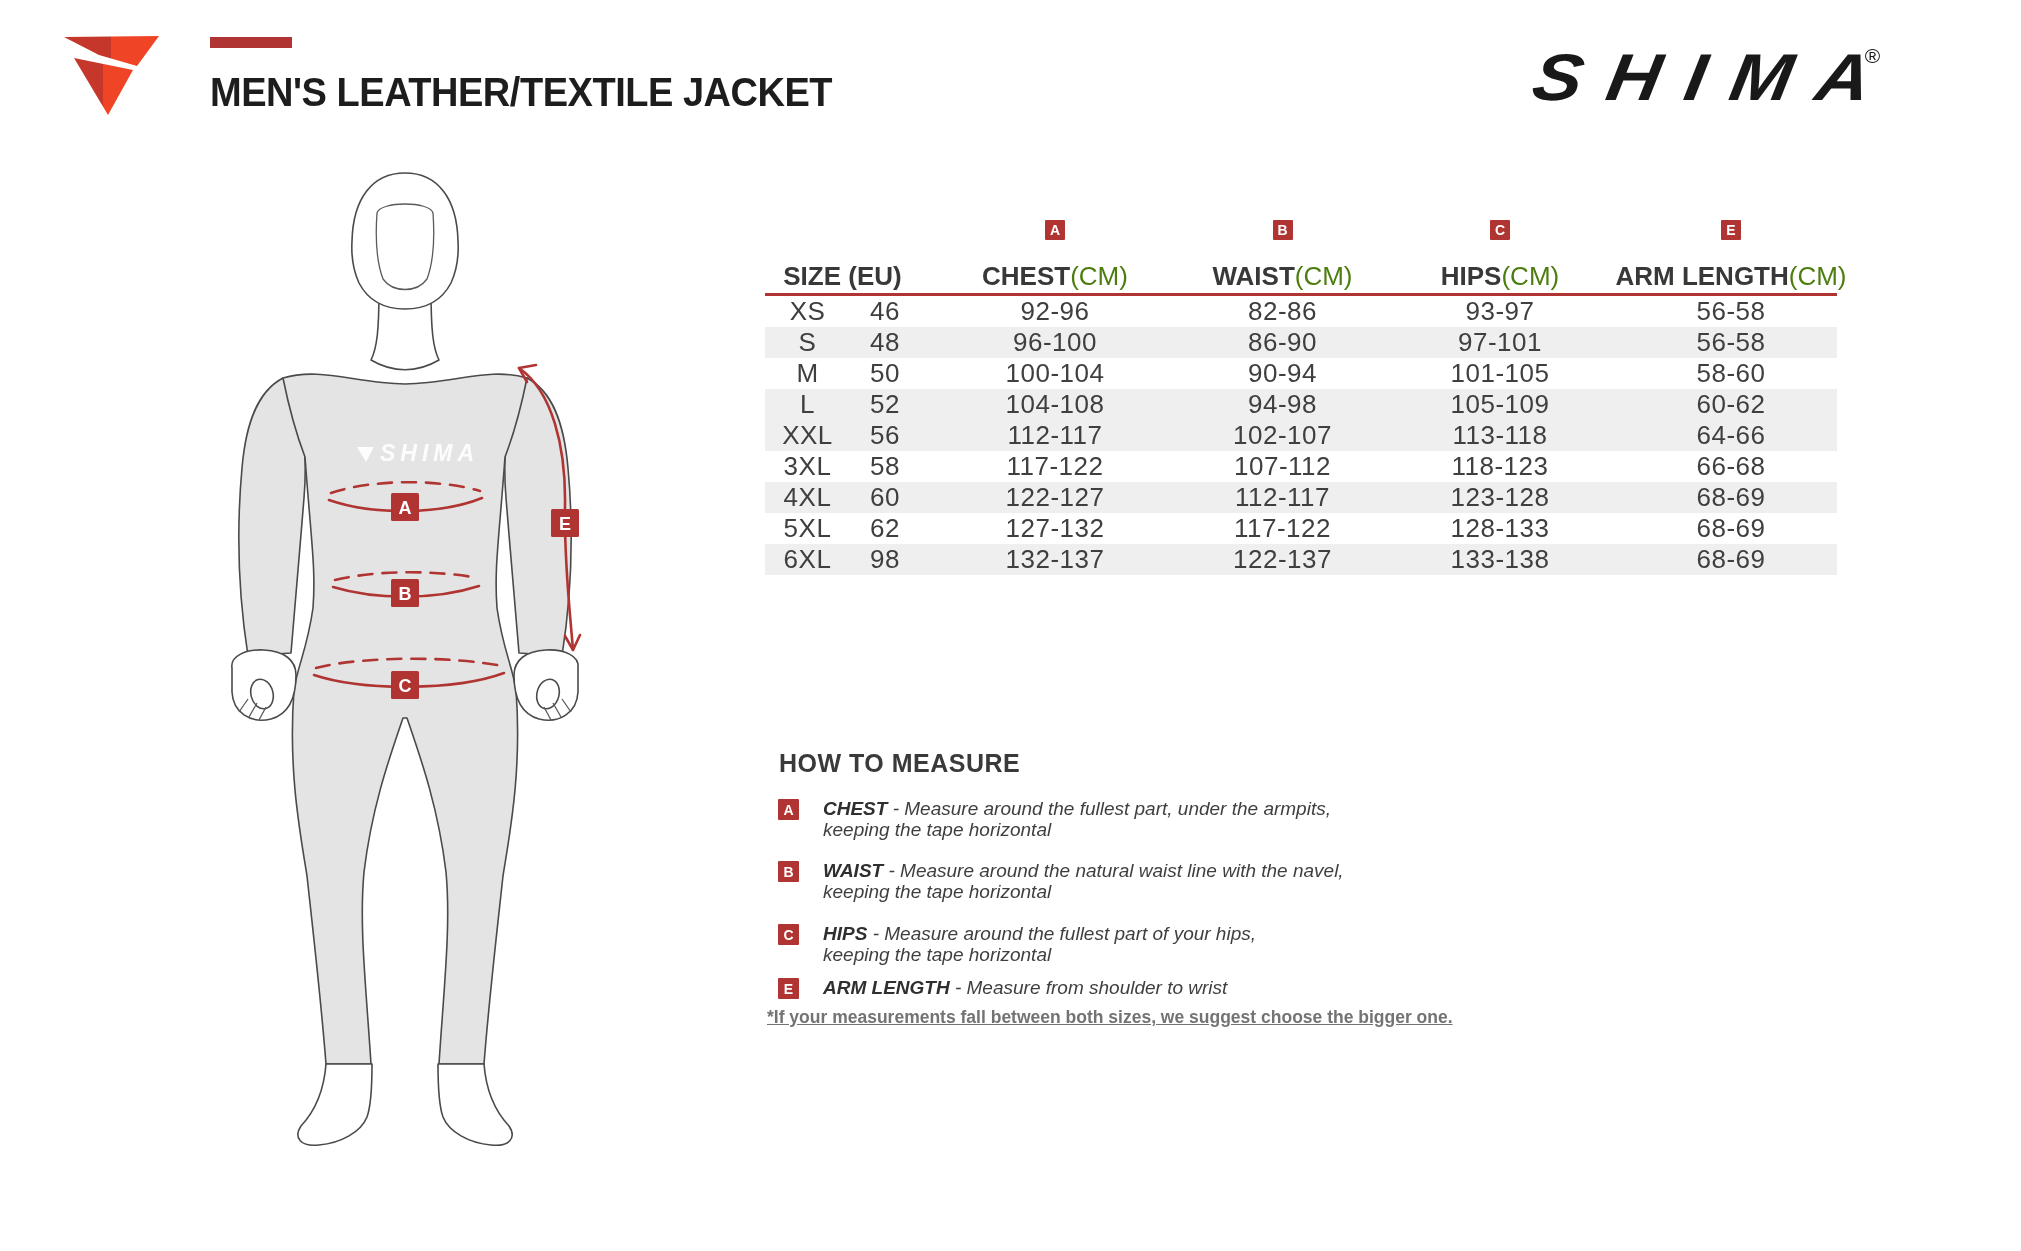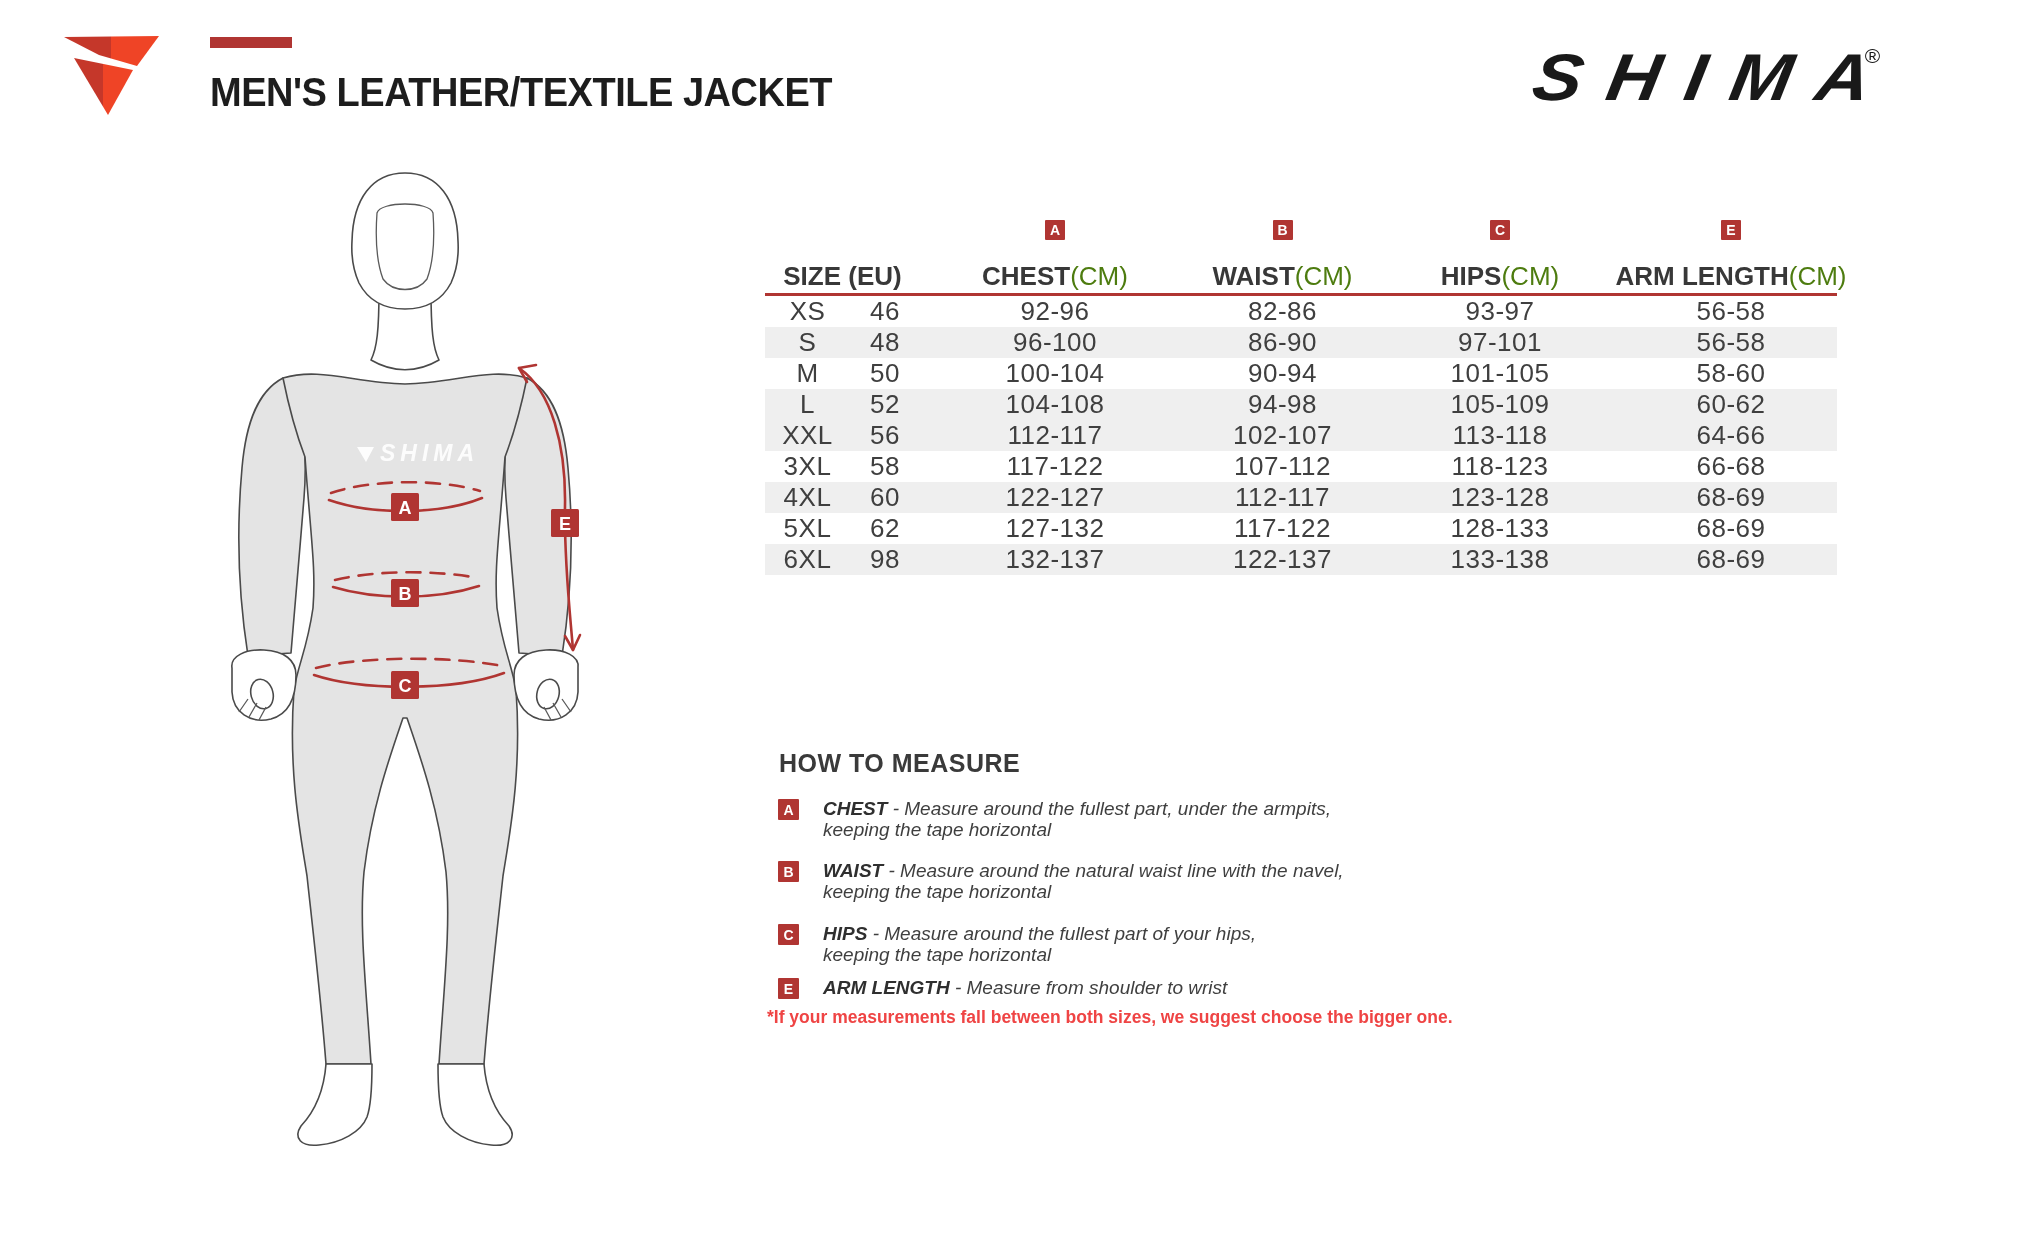--- a/index.html
+++ b/index.html
@@ -74,21 +74,21 @@
   .m-item { position:absolute; left:13px; display:flex; align-items:flex-start; }
   .m-item.pos-a { top:49px; } .m-item.pos-b { top:111px; } .m-item.pos-c { top:174px; } .m-item.pos-e { top:228px; }
   .m-badge {
     width:21px; height:21px; background:var(--accent); color:#fff; flex:0 0 21px;
     font-size:14px; font-weight:bold; display:flex; align-items:center; justify-content:center;
     border-radius:1px; margin-right:24px; margin-top:1px;
   }
   .m-text { font-size:19px; line-height:21px; color:#3f3f3f;font-style:italic; }
   .m-term { font-weight:bold; color:#2f2f2f; }
   .m-line2:empty { display:none; }
-  .m-note { position:absolute; left:2px; font-size:17.5px; font-weight:bold; color:#ef4444; }
+  .m-note { position:absolute; left:2px; font-size:17.5px; font-weight:bold; color:#737373;text-decoration:underline; }
   .m-note.n1 { top:258px; } .m-note.n2 { top:288px; }
 </style>
 </head>
 <body>
 
 <div class="canvas">
 
   <svg class="logo-svg" width="200" height="140" viewBox="0 0 200 140">
     <defs>
       <linearGradient id="logoGrad" x1="0" y1="0" x2="1" y2="0">

